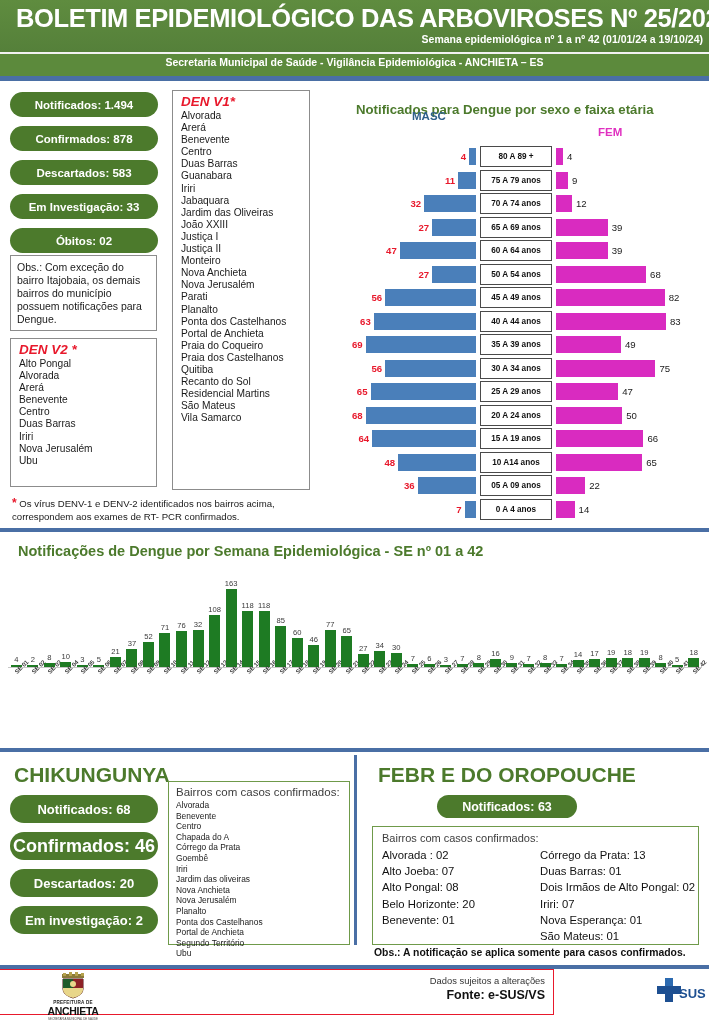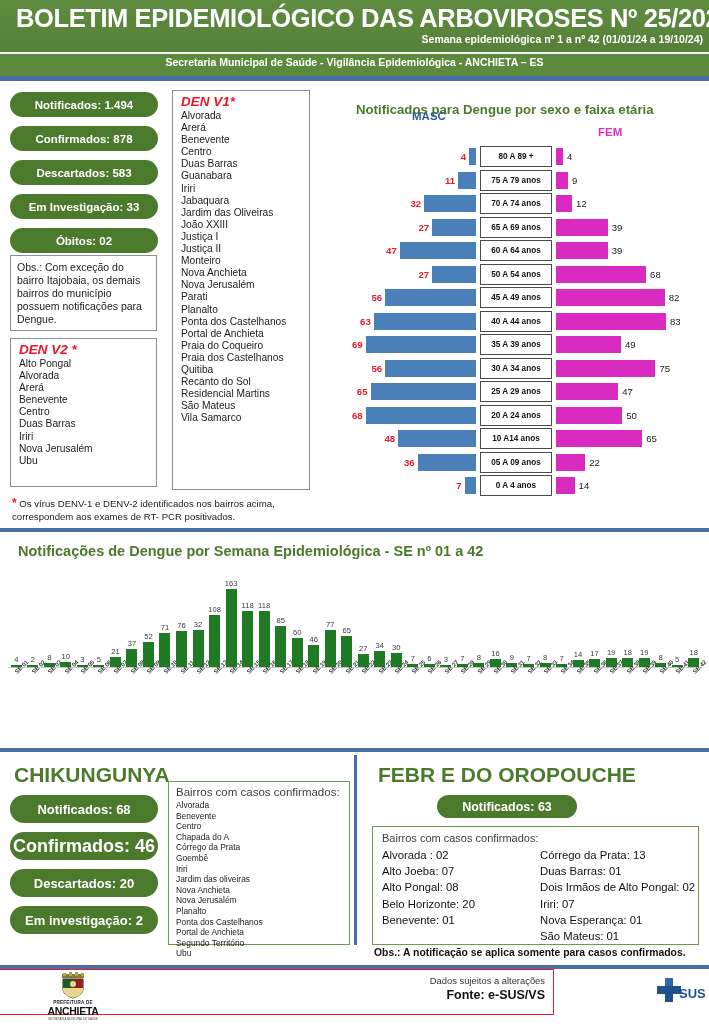--- a/index.html
+++ b/index.html
@@ -216,21 +216,21 @@
         <div>Recanto do Sol</div>
         <div>Residencial Martins</div>
         <div>São Mateus</div>
         <div>Vila Samarco</div>
       </div>
   </div>
 
   <div class="footnote" style="left:12px;top:497px;width:310px;">
     <span class="ast">*</span>
     <span>Os vírus DENV-1 e DENV-2 identificados nos bairros acima,</span><br>
-    <span>correspondem aos exames de RT- PCR positivados.</span>
+    <span>correspondem aos exames de RT- PCR confirmados.</span>
   </div>
 
   <div class="pyr-title" style="left:356px;top:90px;margin-top:12px;">Notificados para Dengue  por sexo e faixa etária</div>
   <div class="pyr-masc" style="left:412px;top:110px;">MASC</div>
   <div class="pyr-fem" style="left:553px;top:126px;margin-left:45px;">FEM</div>
   <div class="pyr-wrap" id="pyramid" style="left:352px;top:145px;">
       <div class="pyr-row">
         <div class="pyr-left">
           <span class="pyr-lnum">4</span>
           <div class="pyr-bar-m" style="width: 7px;"></div>
@@ -353,20 +353,31 @@
       </div>
       <div class="pyr-row">
         <div class="pyr-left">
           <span class="pyr-lnum">68</span>
           <div class="pyr-bar-m" style="width: 110.377px;"></div>
         </div>
         <div class="pyr-mid">20 A 24 anos</div>
         <div class="pyr-right">
           <div class="pyr-bar-f" style="width: 66.2651px;"></div>
           <span class="pyr-rnum">50</span>
+        </div>
+      </div>
+      <div class="pyr-row">
+        <div class="pyr-left">
+          <span class="pyr-lnum">64</span>
+          <div class="pyr-bar-m" style="width: 103.884px;"></div>
+        </div>
+        <div class="pyr-mid">15 A 19 anos</div>
+        <div class="pyr-right">
+          <div class="pyr-bar-f" style="width: 87.4699px;"></div>
+          <span class="pyr-rnum">66</span>
         </div>
       </div>
       <div class="pyr-row">
         <div class="pyr-left">
           <span class="pyr-lnum">48</span>
           <div class="pyr-bar-m" style="width: 77.913px;"></div>
         </div>
         <div class="pyr-mid">10 A14 anos</div>
         <div class="pyr-right">
           <div class="pyr-bar-f" style="width: 86.1446px;"></div>

